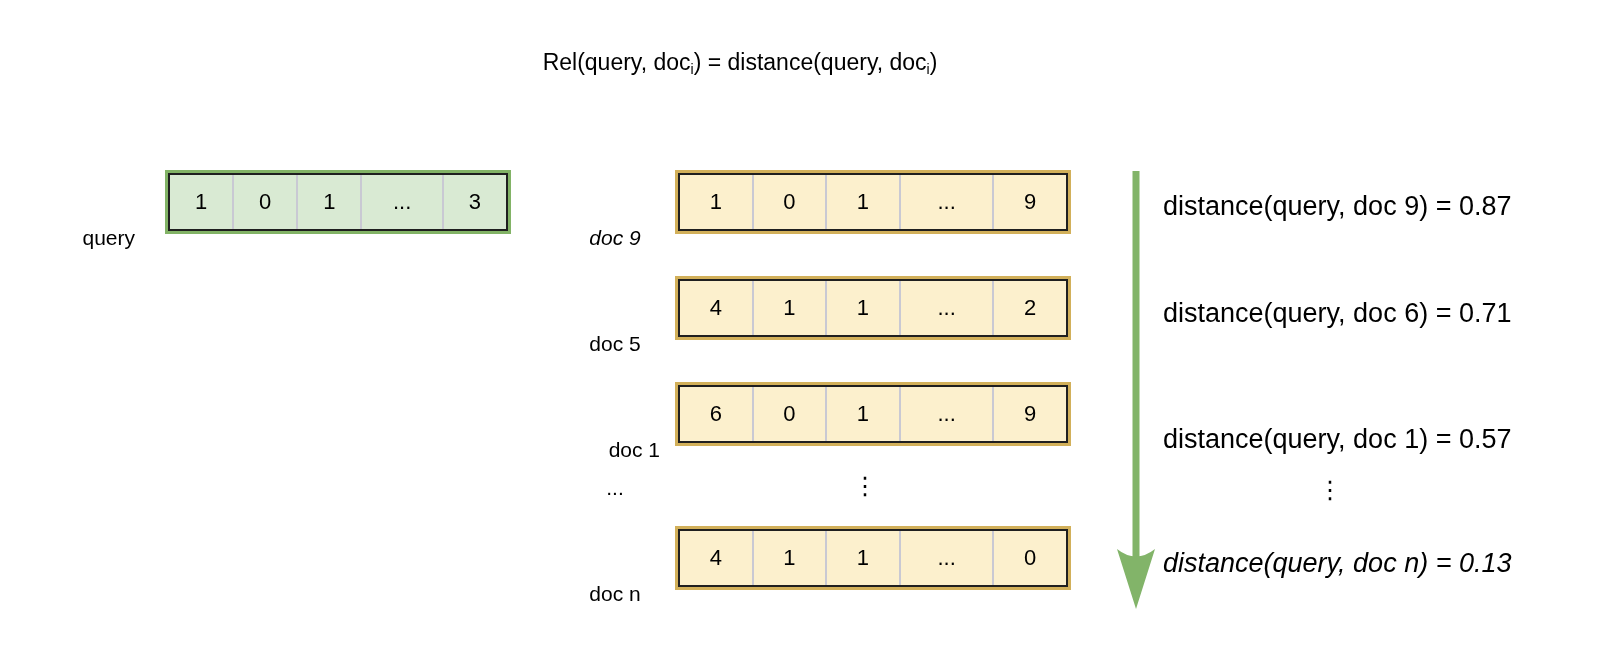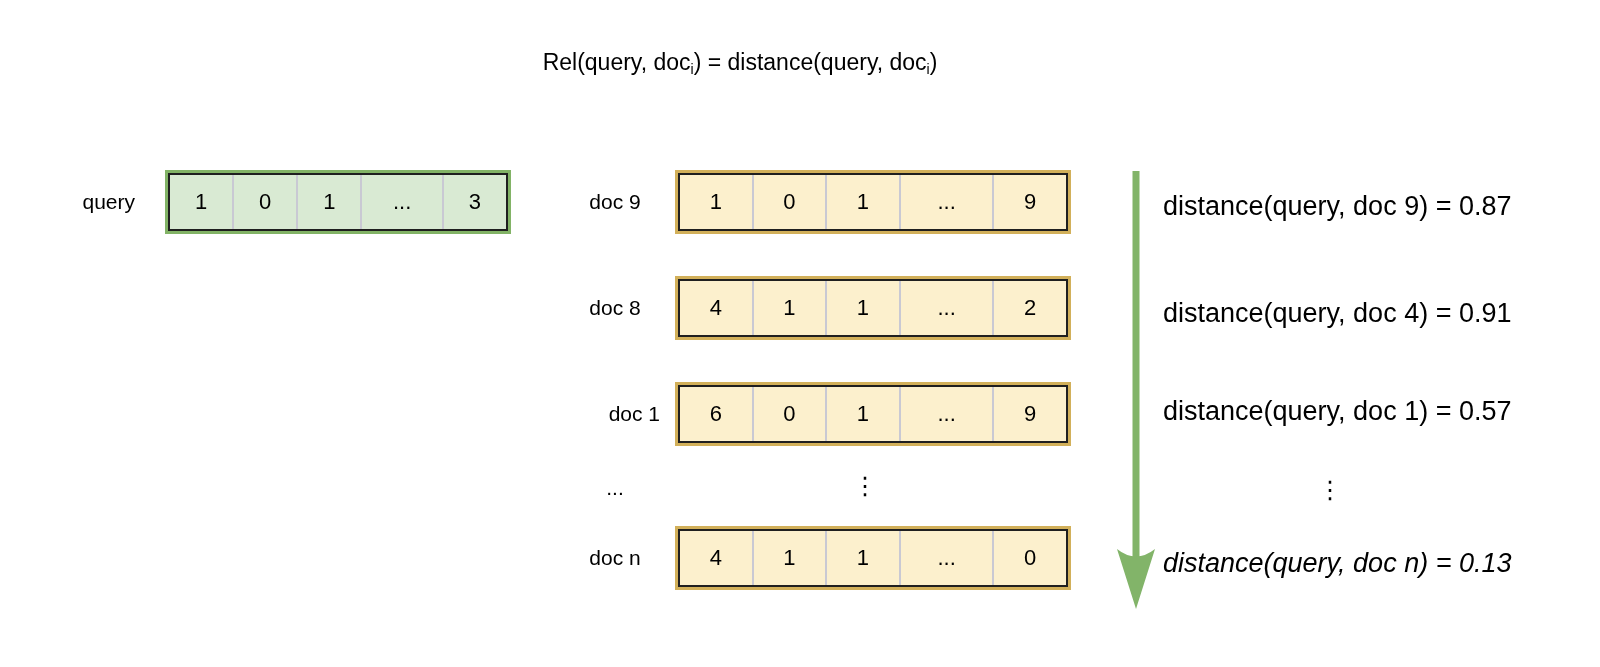--- a/index.html
+++ b/index.html
@@ -8,21 +8,21 @@
     position: relative; width: 1600px; height: 609px;
     background: var(--background, #fff); overflow: hidden;
   }
   .title {
     position: absolute; top: 49px; left: 740px; transform: translateX(-50%);
     font-size: 23px; white-space: nowrap; color: var(--text, #000);
   }
   .sub { font-size: 14px; vertical-align: -4px; }
 
   .label {
-    position: absolute; font-size: 21px; white-space: nowrap; color: var(--text, #000);
+    position: absolute; font-size: 21px; white-space: nowrap; color: var(--text, #000); margin-top: 36px;
   }
   .query-label { left: 55px; top: 190px; width: 80px; text-align: right; }
   .doc-label  { left: 570px; top: 0; width: 90px; text-align: center; }
 
   .vec { position: absolute; box-sizing: border-box; height: 64px; }
   .vec.green { border: 3px solid var(--green_stroke, #82b366); background: var(--green_fill, #d9ead3); }
   .vec.yellow { border: 3px solid var(--yellow_stroke, #d2b05a); background: var(--yellow_fill, #fcf0cd); }
   .vec-inner {
     box-sizing: border-box; width: 100%; height: 100%;
     border: 2px solid var(--inner_stroke, #1f1f1f);
@@ -62,55 +62,55 @@
   <div class="vec green query-vec">
     <div class="vec-inner">
       <div class="cell">1</div>
       <div class="cell">0</div>
       <div class="cell">1</div>
       <div class="cell wide">...</div>
       <div class="cell">3</div>
     </div>
   </div>
 
-  <div class="label doc-label" style="top:190px;">doc 9</div>
+  <div class="label doc-label" style="top:190px;font-style:italic;">doc 9</div>
   <div class="vec yellow doc-vec" style="top:170px;">
     <div class="vec-inner">
       <div class="cell">1</div>
       <div class="cell">0</div>
       <div class="cell">1</div>
       <div class="cell wide">...</div>
       <div class="cell">9</div>
     </div>
   </div>
   <div class="dist" style="top:191px;">distance(query, doc 9) = 0.87</div>
 
-  <div class="label doc-label" style="top:296px;">doc 8</div>
+  <div class="label doc-label" style="top:296px;">doc 5</div>
   <div class="vec yellow doc-vec" style="top:276px;">
     <div class="vec-inner">
       <div class="cell">4</div>
       <div class="cell">1</div>
       <div class="cell">1</div>
       <div class="cell wide">...</div>
       <div class="cell">2</div>
     </div>
   </div>
-  <div class="dist" style="top:298px;">distance(query, doc 4) = 0.91</div>
+  <div class="dist" style="top:298px;">distance(query, doc 6) = 0.71</div>
 
   <div class="label doc-label" style="top:402px;text-align:right;">doc 1</div>
   <div class="vec yellow doc-vec" style="top:382px;">
     <div class="vec-inner">
       <div class="cell">6</div>
       <div class="cell">0</div>
       <div class="cell">1</div>
       <div class="cell wide">...</div>
       <div class="cell">9</div>
     </div>
   </div>
-  <div class="dist" style="top:396px;">distance(query, doc 1) = 0.57</div>
+  <div class="dist" style="top:424px;">distance(query, doc 1) = 0.57</div>
 
   <div class="hdots" style="left:570px; top:476px; width:90px; text-align:center;">...</div>
   <div class="vdots" style="left:853px; top:474px;">⋮</div>
   <div class="vdots" style="left:1318px; top:478px;">⋮</div>
 
   <div class="label doc-label" style="top:546px;">doc n</div>
   <div class="vec yellow doc-vec" style="top:526px;">
     <div class="vec-inner">
       <div class="cell">4</div>
       <div class="cell">1</div>

